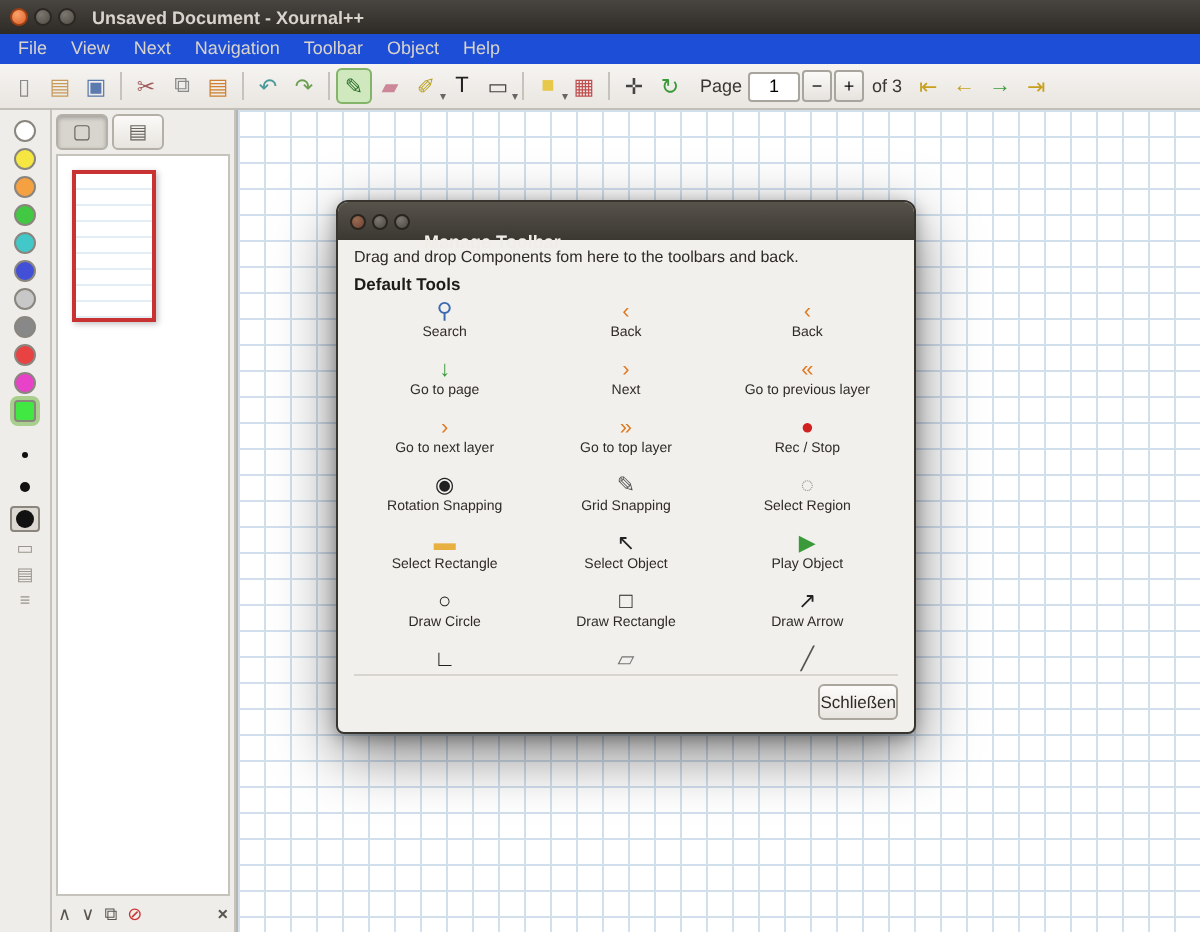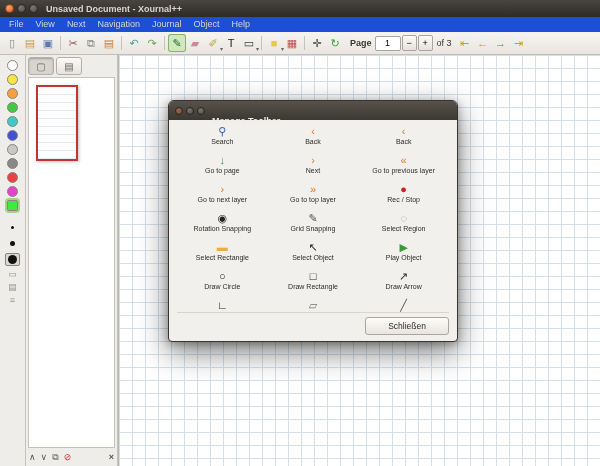--- a/index.html
+++ b/index.html
@@ -17,21 +17,21 @@
   .menu-item { color: #d8d4cc; font-size: 9px; padding: 0 6px; line-height: 15px; cursor: default; }
 
   
   .toolbar { height: 23px; background: linear-gradient(#f6f4f1,#e9e6e1); border-bottom: 1px solid #c2beb8; display: flex; align-items: center; padding: 0 3px; }
   .tb-group { display: flex; align-items: center; }
   .tbicon { width: 18px; height: 18px; display: inline-flex; align-items: center; justify-content: center; font-size: 11px; border-radius: 3px; position: relative; cursor: default; flex: none; }
   .tbicon.active { background: #cfe8bd; box-shadow: inset 0 0 0 1px #83b469; }
   .caret { font-size: 6px; color: #666; position: absolute; right: -1px; bottom: 0; }
   .tb-sep { width: 1px; height: 14px; background: #c6c2bc; margin: 0 3px; display: inline-block; }
   .page-controls { display: flex; align-items: center; margin-left: 6px; font-size: 9px; color: #3a3733; }
-  .page-label { margin-right: 3px; font-weight: bold; }
+  .page-label { margin-right: 3px; }
   .page-input { width: 26px; height: 15px; border: 1px solid #a8a49e; border-radius: 2px; font-size: 9px; text-align: center; font-family: inherit; background: #fff; }
   .stepper { width: 15px; height: 16px; border: 1px solid #a8a49e; background: linear-gradient(#fbfaf8,#e6e3de); font-size: 9px; border-radius: 2px; margin-left: 1px; font-family: inherit; line-height: 1; cursor: pointer; }
   .of-label { margin-left: 4px; margin-right: 4px; }
 
   
   .main { position: absolute; top: 55px; left: 0; right: 0; bottom: 0; display: flex; }
 
   .colorstrip { width: 26px; background: #efedea; border-right: 1px solid #c6c2bc; display: flex; flex-direction: column; align-items: center; padding-top: 5px; gap: 3px; flex: none; }
   .swatch { width: 11px; height: 11px; border-radius: 50%; border: 1px solid #8a867e; flex: none; cursor: pointer; }
   .swatch.square { border-radius: 2px; }
@@ -68,38 +68,38 @@
   .dialog-title { color: #f0ede8; font-size: 9px; font-weight: bold; margin-left: 4px; margin-top: 20px; }
   .dialog-body { padding: 4px 8px 4px; }
   .dialog-desc { font-size: 8px; color: #2e2b27; white-space: nowrap; }
   .dialog-section { font-size: 8.5px; font-weight: bold; color: #1e1c18; margin: 4px 0 2px; }
   .tools-scroll { height: 188px; overflow: hidden; }
   .tools-grid { display: grid; grid-template-columns: repeat(3,1fr); }
   .tool-cell { display: flex; flex-direction: column; align-items: center; justify-content: flex-start; height: 29px; cursor: grab; }
   .tool-icon { font-size: 11px; line-height: 14px; height: 14px; }
   .tool-label { font-size: 7px; color: #2e2b27; white-space: nowrap; }
   .dialog-footer { display: flex; justify-content: flex-end; padding: 4px 0 2px; border-top: 1px solid #d8d4ce; }
-  .close-btn { font-size: 8.5px; padding: 3px 22px; border: 1px solid #aaa69e; border-radius: 3px; background: linear-gradient(#fdfcfb,#e8e5e0); color: #2e2b27; font-family: inherit; cursor: pointer; }
+  .close-btn { font-size: 8.5px; padding: 3px 0; border: 1px solid #aaa69e; border-radius: 3px; background: linear-gradient(#fdfcfb,#e8e5e0); color: #2e2b27; font-family: inherit; cursor: pointer; }
 </style>
 </head>
 <body>
 
 <div class="titlebar">
   <span class="win-dot close"></span>
   <span class="win-dot"></span>
   <span class="win-dot"></span>
   <span class="title-text">Unsaved Document - Xournal++</span>
 </div>
 
 <div class="menubar">
     <span class="menu-item">File</span>
     <span class="menu-item">View</span>
     <span class="menu-item">Next</span>
     <span class="menu-item">Navigation</span>
-    <span class="menu-item">Journal</span>
+    <span class="menu-item">Toolbar</span>
     <span class="menu-item">Object</span>
     <span class="menu-item">Help</span>
   </div>
 
 <div class="toolbar">
   <span class="tb-group">
       <span class="tbicon" style="color: rgb(138, 138, 138);">▯</span>
       <span class="tbicon" style="color: rgb(200, 154, 90);">▤</span>
       <span class="tbicon" style="color: rgb(90, 122, 176);">▣</span>
       <span class="tb-sep"></span>
@@ -184,20 +184,22 @@
 </div>
 
 <div class="dialog">
   <div class="dialog-titlebar">
     <span class="dialog-dot close"></span>
     <span class="dialog-dot"></span>
     <span class="dialog-dot"></span>
     <span class="dialog-title">Manage Toolbar</span>
   </div>
   <div class="dialog-body">
+    <div class="dialog-desc">Drag and drop Components fom here to the toolbars and back.</div>
+    <div class="dialog-section">Default Tools</div>
     <div class="tools-scroll">
       <div class="tools-grid">
           <div class="tool-cell">
             <span class="tool-icon" style="color: rgb(58, 106, 176);">⚲</span>
             <span class="tool-label">Search</span>
           </div>
           <div class="tool-cell">
             <span class="tool-icon" style="color: rgb(224, 120, 32);">‹</span>
             <span class="tool-label">Back</span>
           </div>

